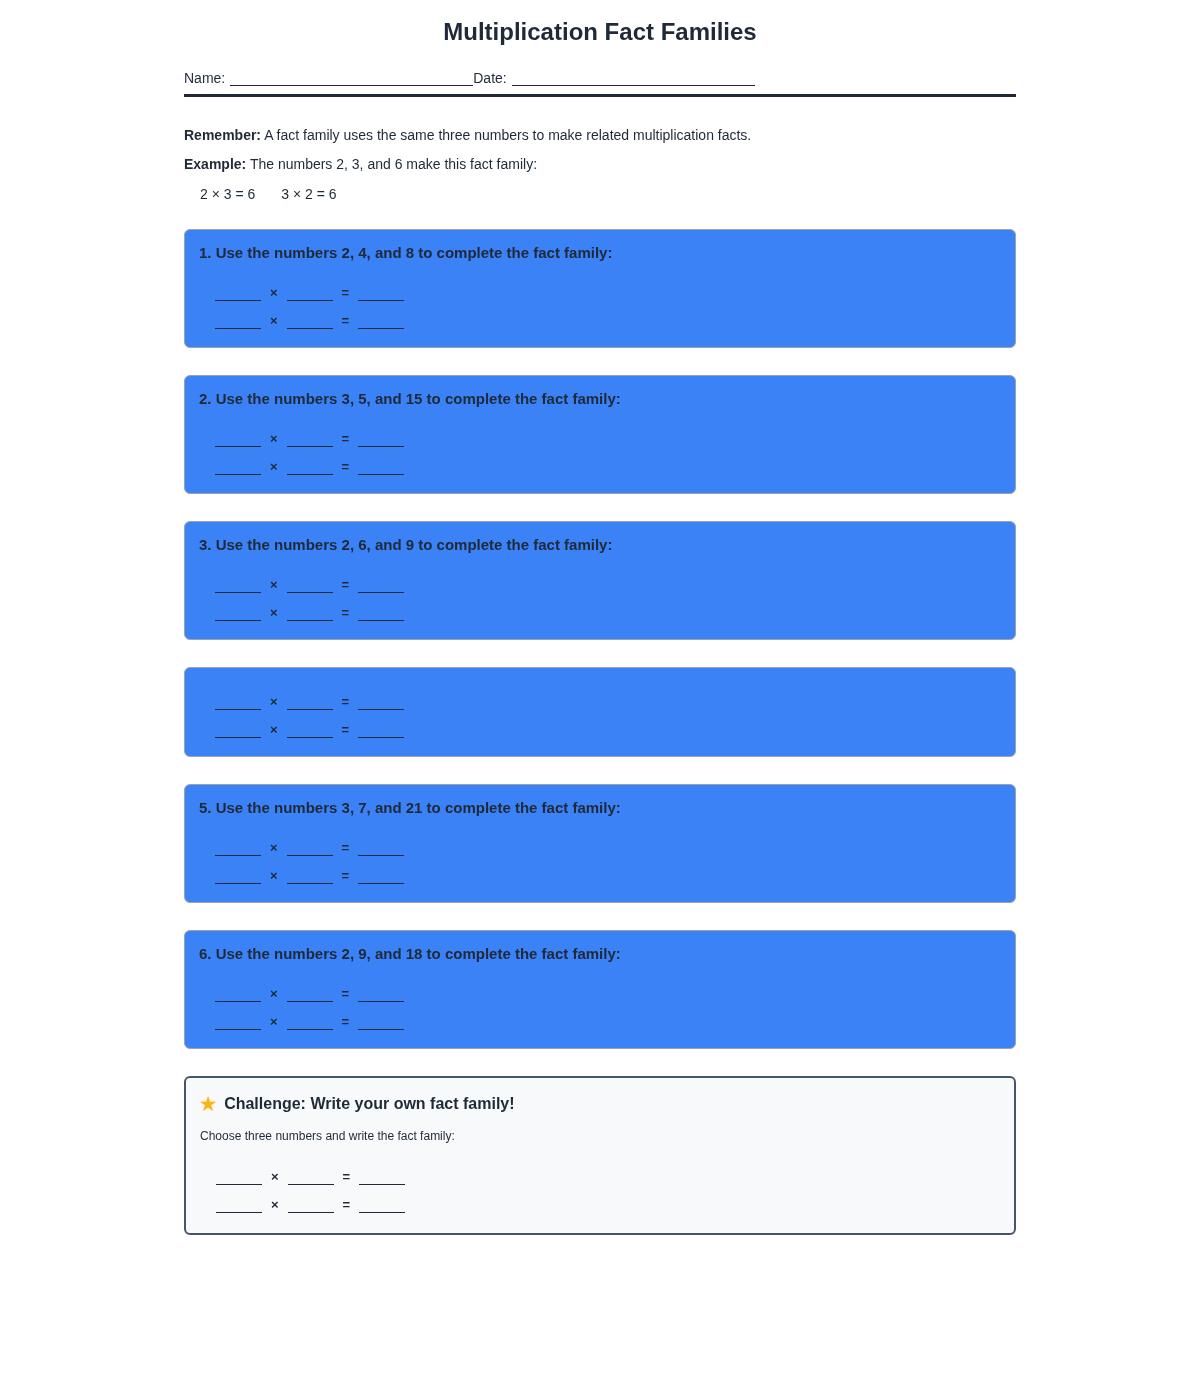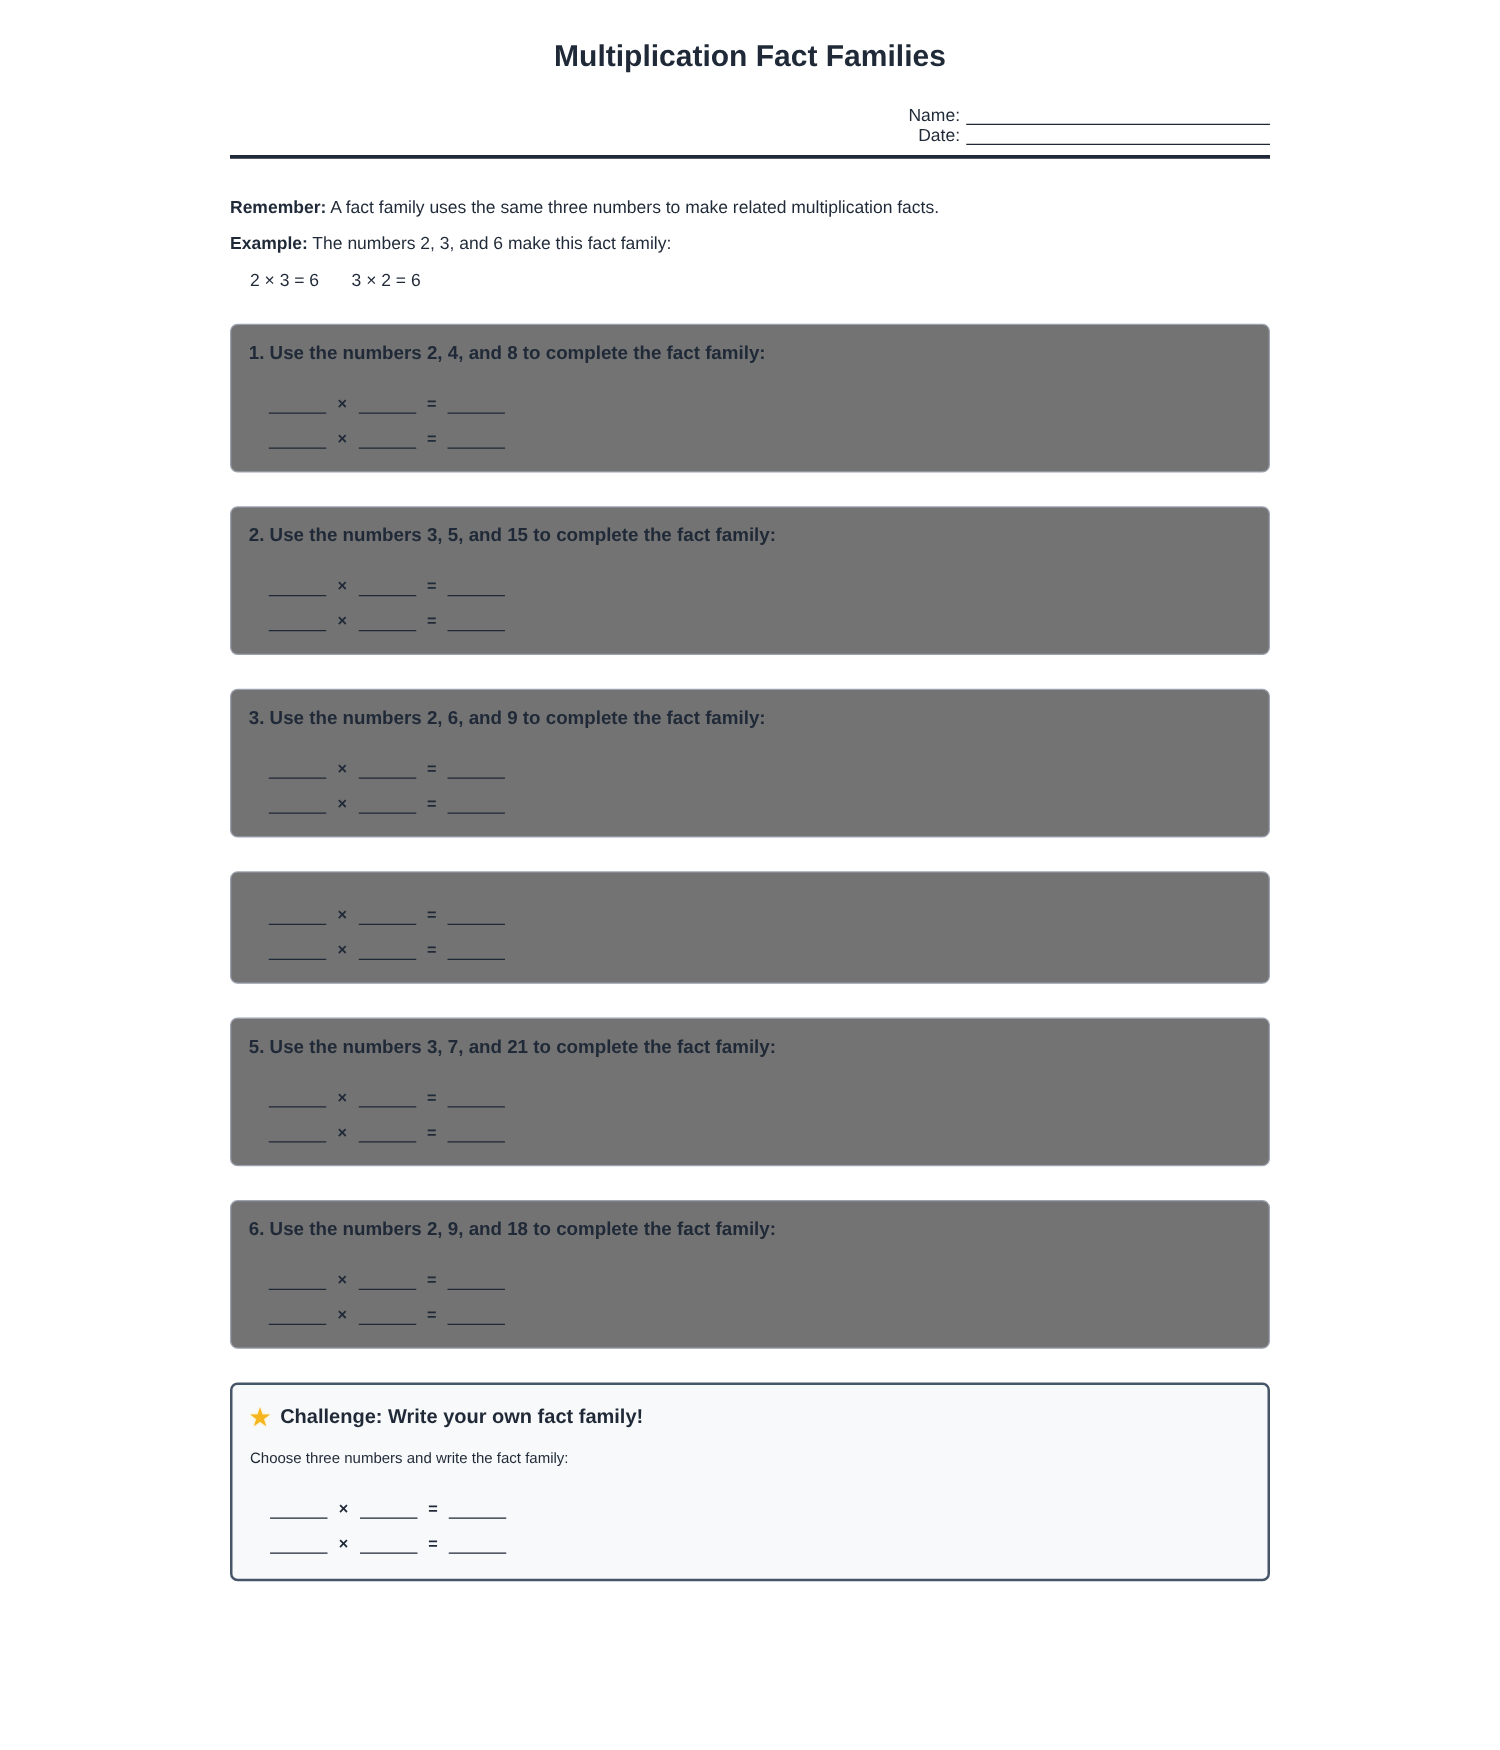--- a/index.html
+++ b/index.html
@@ -11,35 +11,33 @@
     color: #1f2937;
   }
   body {
     width: 1200px;
     height: 1400px;
     overflow: hidden;
   }
   .page {
     width: 832px;
     margin: 0 auto;
-    padding-top: 32px;
+    padding-top: 18px;
   }
   .doc-title {
     font-size: 24px;
     font-weight: bold;
     text-align: center;
     margin: 0 0 24px 0;
     color: #1f2937;
   }
   .meta-row {
     display: flex;
-    justify-content: space-between;
     align-items: flex-end;
     font-size: 14px;
-    flex-direction: column;
   }
   .meta-field {
     display: flex;
     align-items: flex-end;
   }
   .meta-label { line-height: 16px; }
   .meta-line {
     display: inline-block;
     width: 243px;
     height: 15px;
@@ -57,21 +55,21 @@
   .example-equations {
     margin: 14px 0 0 16px;
     font-size: 14px;
   }
   .example-equations .eq { margin-right: 26px; margin-top: 20px; }
   .problem-box {
     border: 1px solid #9ca3af;
     border-radius: 6px;
     margin-top: 27px;
     padding: 14px 14px 18px 14px;
-    background: #737373;
+    background: #3b82f6;
   }
   .problem-heading {
     font-size: 15px;
     font-weight: bold;
     margin: 0 0 12px 0;
   }
   .eq-row {
     display: flex;
     align-items: flex-end;
     height: 28px;

